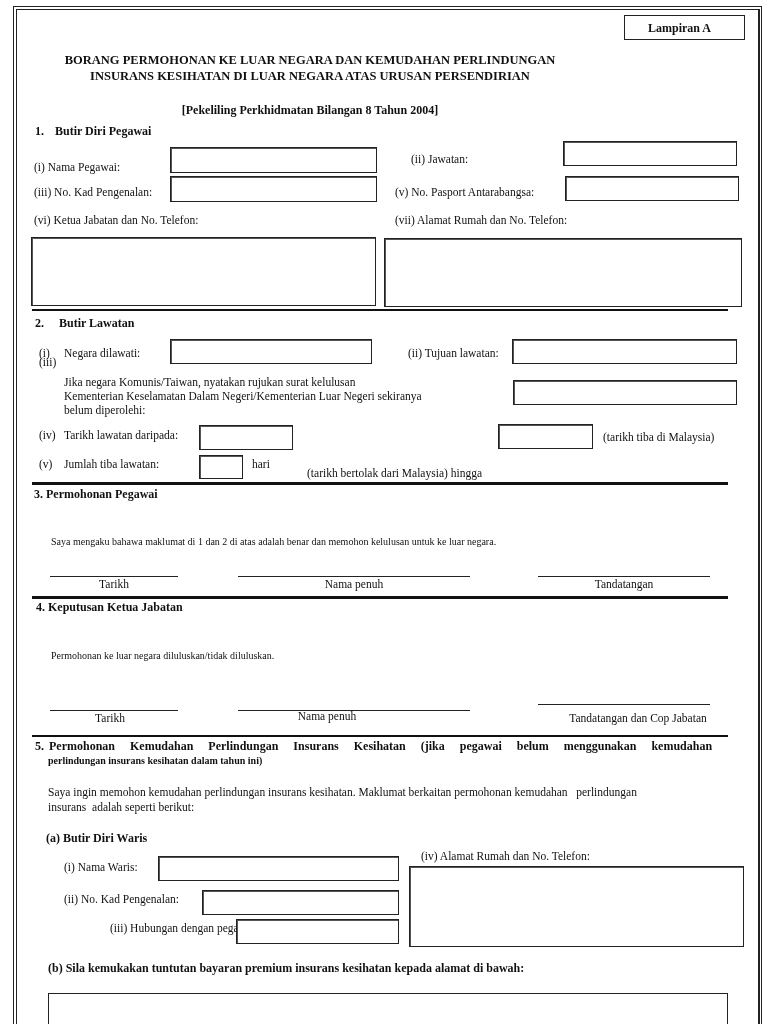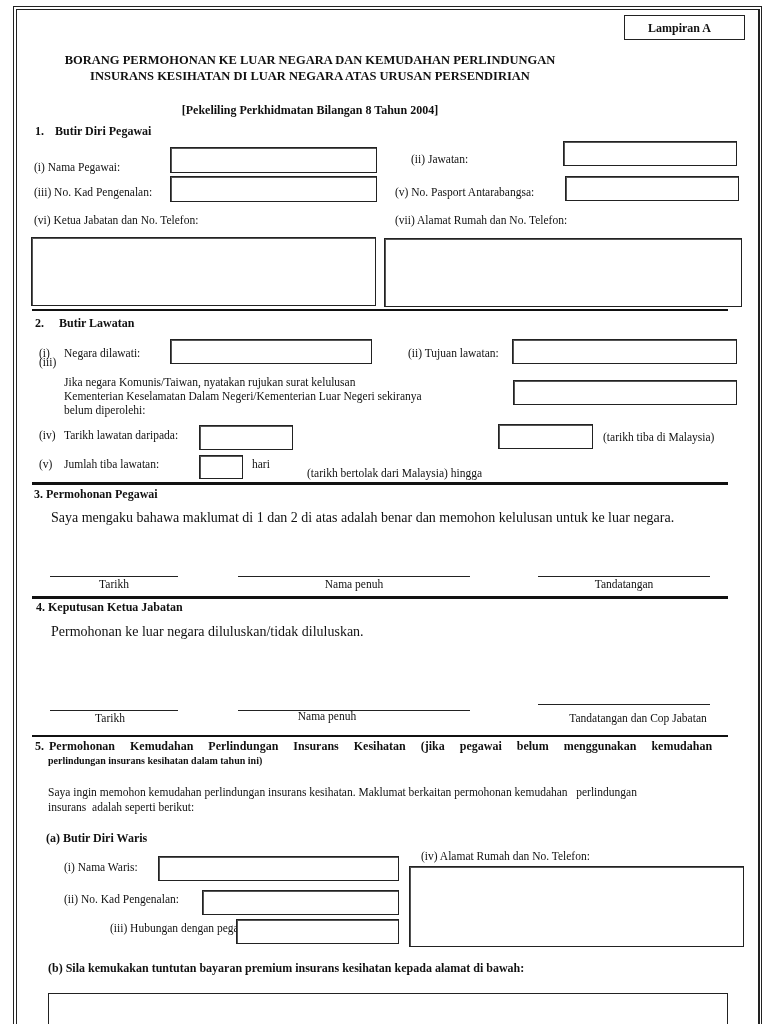--- a/index.html
+++ b/index.html
@@ -17,21 +17,21 @@
               border:1px solid #222; box-sizing:border-box; font-weight:bold;
               font-size:12px; text-align:center; padding:5px 10px 0 0; }
   .title { position:absolute; left:0; width:620px; text-align:center; font-weight:bold;
            font-size:12.5px; letter-spacing:0;margin-top:8px; }
   .lbl { font-size:11.5px; }
   .sec { font-size:12px; font-weight:bold; }
   .rule { position:absolute; height:0; border-top:3px solid #111; }
   .rule.dbl { border-top:2px solid #111; }
   .sig { position:absolute; height:0; border-top:1px solid #222; }
   .siglbl { position:absolute; font-size:11.5px; text-align:center; }
-  .para { position:absolute; font-size:14px; line-height:16px; }
+  .para { position:absolute; font-size:10px; line-height:16px;margin-top:24px; }
 </style>
 </head>
 <body>
 
 <div class="frame-outer"></div>
 <div class="frame-inner"></div>
 
 <div class="lampiran">Lampiran A</div>
 <div class="title" style="top:45px;">BORANG PERMOHONAN KE LUAR NEGARA DAN KEMUDAHAN PERLINDUNGAN</div>
 <div class="title" style="top:61px;">INSURANS KESIHATAN DI LUAR NEGARA ATAS URUSAN PERSENDIRIAN</div>

